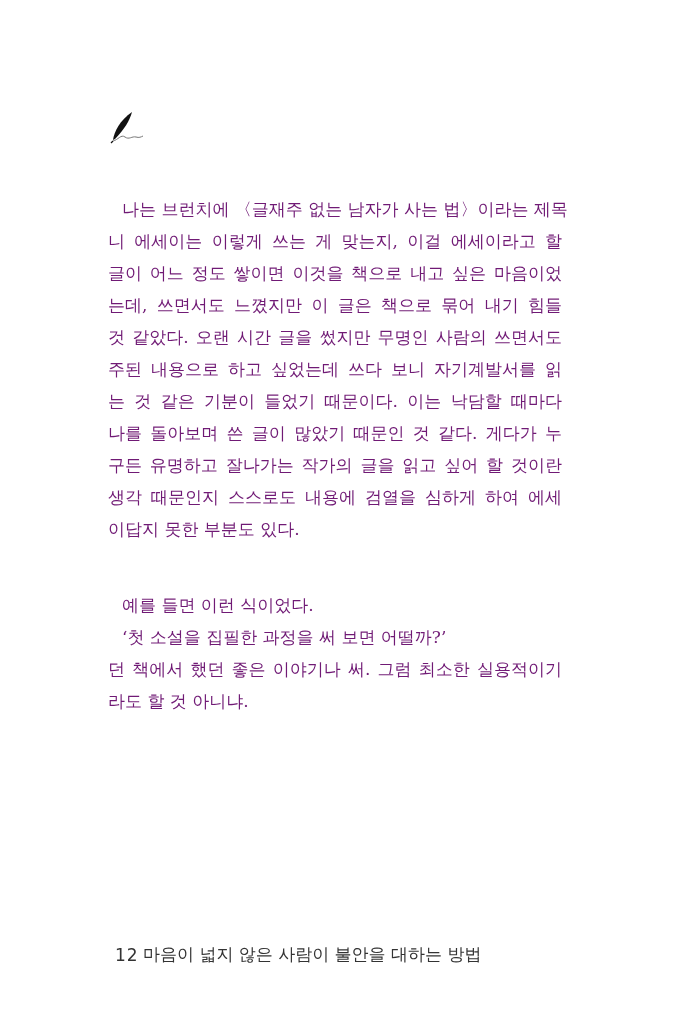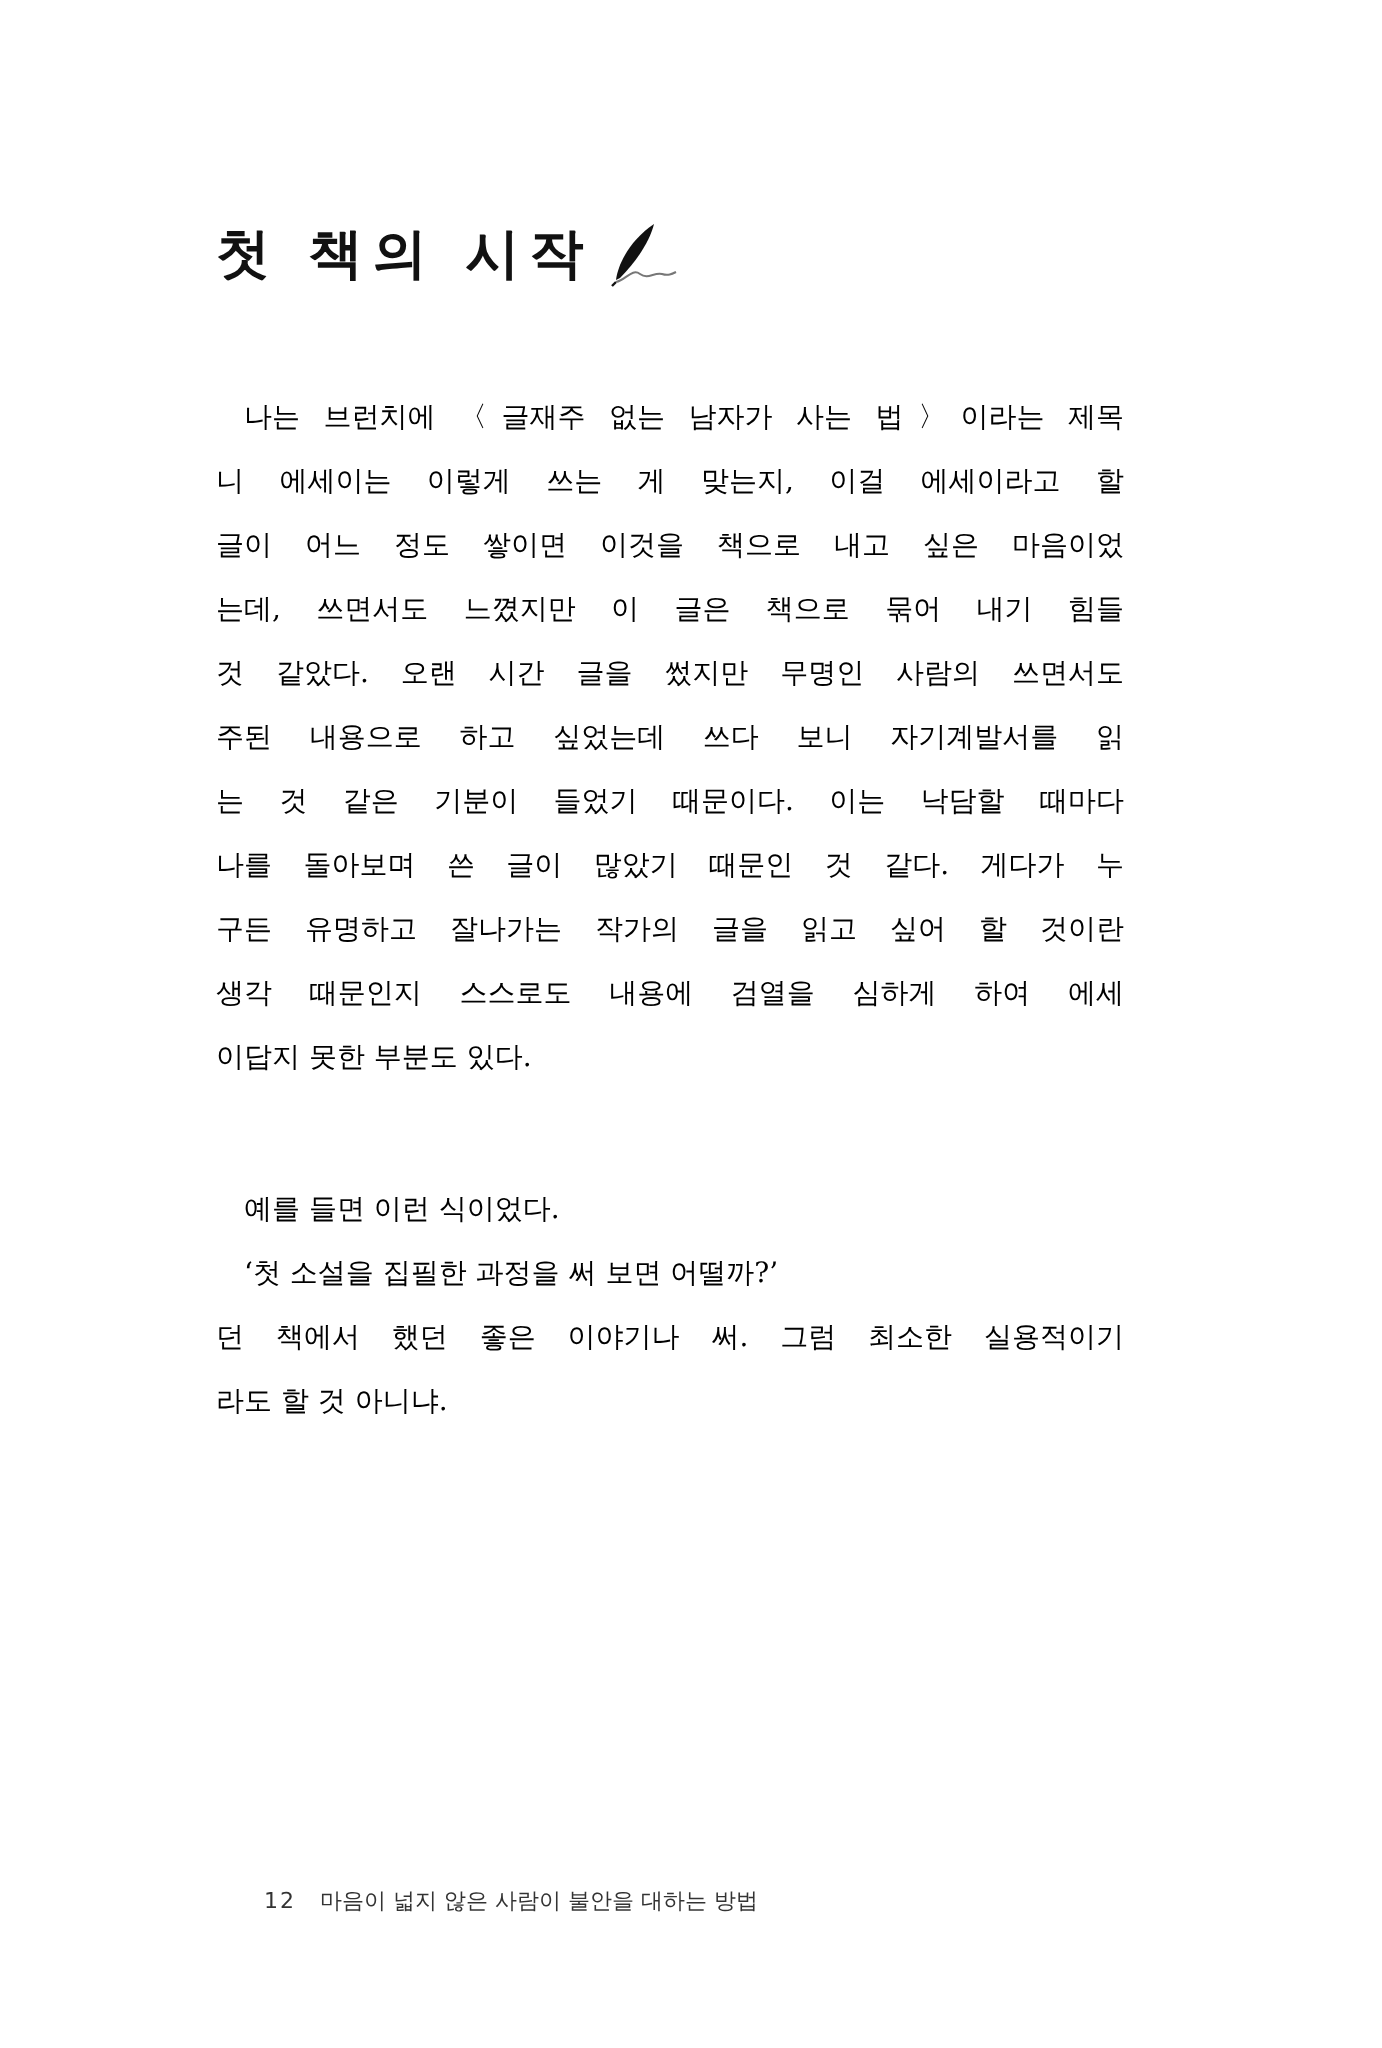--- a/index.html
+++ b/index.html
@@ -45,61 +45,60 @@
     }
     .body-text {
       position: absolute;
       left: 108px;
       top: 193px;
       width: 454px;
     }
     .line {
       height: 32px;
       line-height: 32px;
-      font-size: 14px;
+      font-size: 17px;
       white-space: nowrap;
       text-align: justify;
       text-align-last: justify;
       letter-spacing: 0px;
-      color: #000000;
+      color: #701a75;
     }
     .line.indent {
       padding-left: 14px;
     }
     .line.last {
       text-align-last: left;
     }
     .para-gap {
       height: 44px;
     }
     .footer {
       position: absolute;
-      left: 132px;
+      left: 115px;
       top: 943px;
       display: flex;
       align-items: center;
       font-family: "DejaVu Sans", "Liberation Sans", sans-serif;
-      font-size: 11px;
+      font-size: 17px;
       color: #333333;
     }
     .page-number {
       width: 24px;
       letter-spacing: 1px;
     }
     .running-title {
       margin-left: 4px;
     }
   </style>
 </head>
 <body>
 
 <div class="page">
 
   <div class="chapter-title">
-    <span class="chapter-title-text">첫 책의 시작</span>
     <span class="quill-icon">
       <svg width="36" height="34" viewBox="0 0 36 34">
         <path d="M5 30 C 6 22, 12 10, 24 2 C 22 10, 16 20, 7 29 Z" fill="#111111"></path>
         <path d="M5 31 L 3 33" stroke="#111111" stroke-width="1.2" fill="none"></path>
         <path d="M5 31 C 10 30, 13 24, 17 27 C 21 30, 24 26, 28 27 C 31 28, 33 27, 35 26" stroke="#777777" stroke-width="1" fill="none"></path>
       </svg>
     </span>
   </div>
 
   <div class="body-text">

